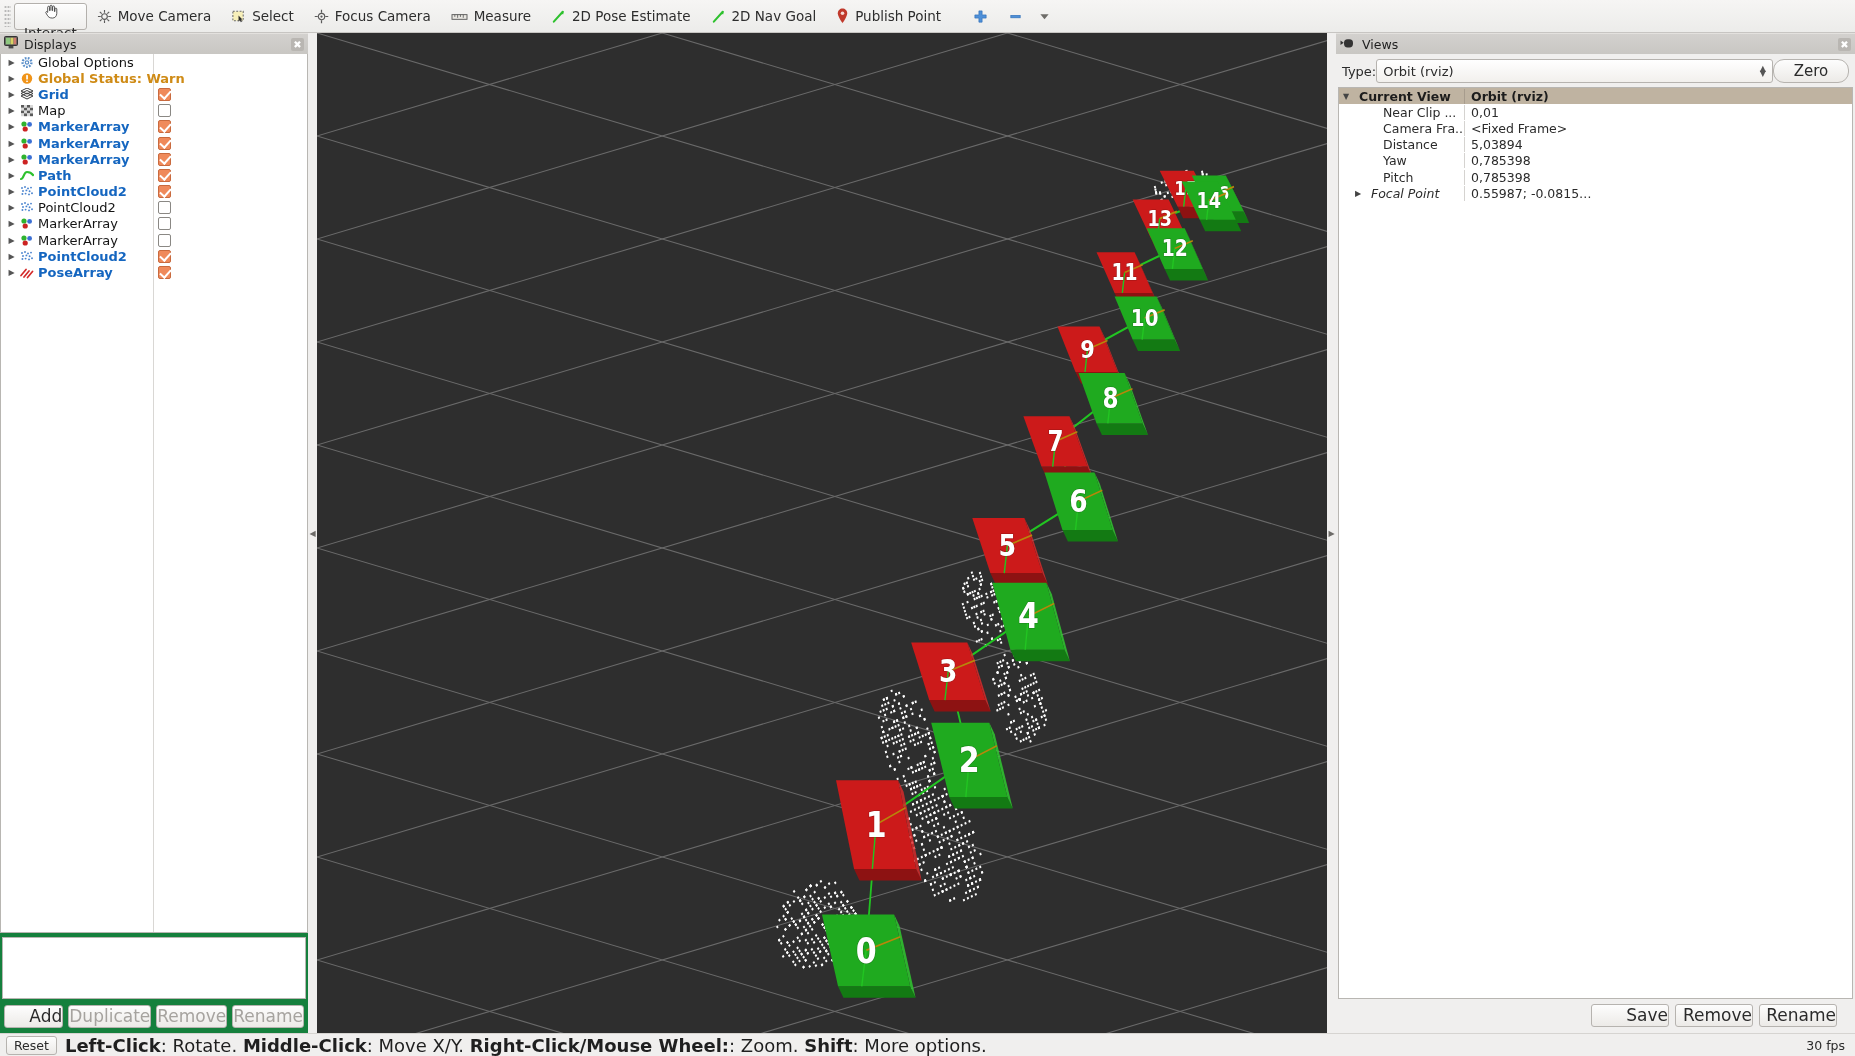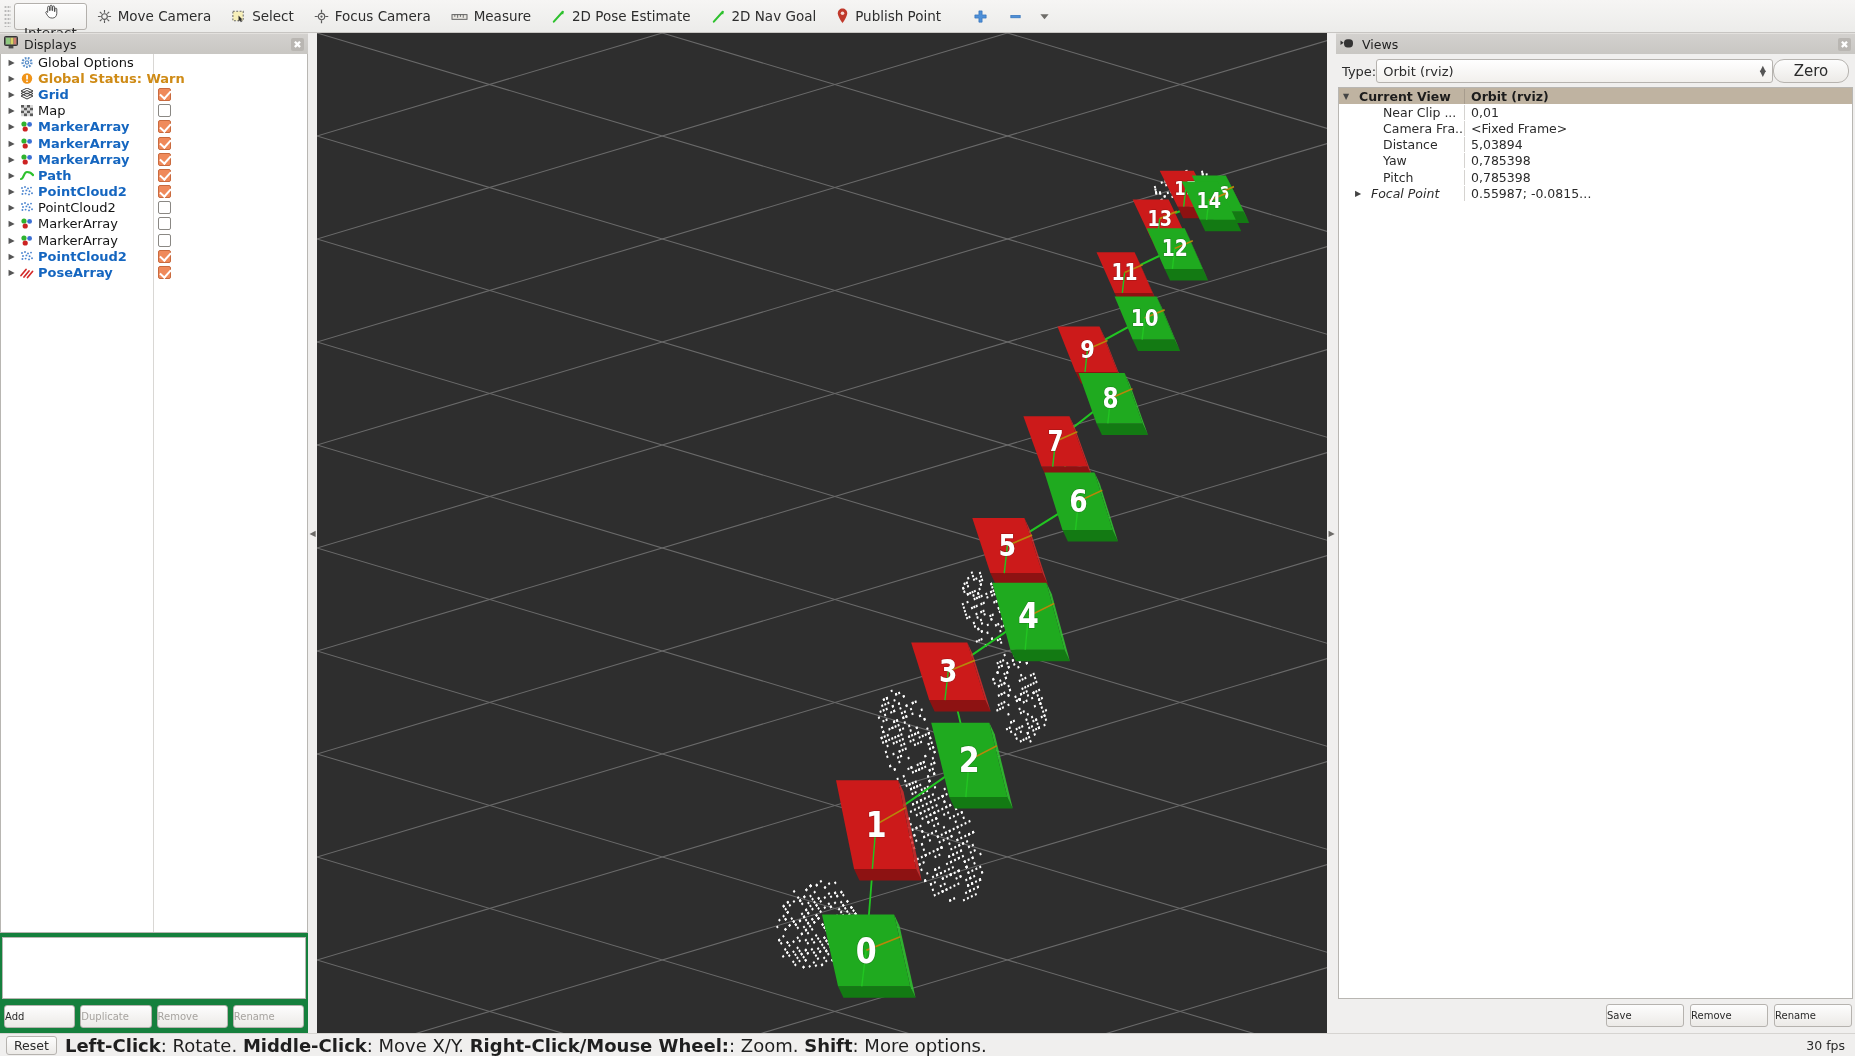--- a/index.html
+++ b/index.html
@@ -81,21 +81,21 @@
     transform: rotate(42deg);
   }
   #displays-desc {
     height: 62px; min-height: 62px; margin: 4px 2px 3px 2px;
     background: #fff; border: 1px solid #b8b6b2;
   }
   #displays-buttons { display: flex; gap: 5px; padding: 3px 4px 5px 4px; }
   .btn {
     flex: 1; height: 23px; border: 1px solid #b6b3af; border-radius: 3px;
     background: linear-gradient(#fdfdfd,#eceae7);
-    font-size: 10px; color: #2b2b2b; cursor: default; text-align: left; line-height: 21px;
+    font-size: 17px; color: #2b2b2b; cursor: default; text-align: right; line-height: 21px;
   }
   .btn.disabled { color: #a6a39f; }
 
   
   .splitter {
     width: 9px; min-width: 9px; background: #f0efee;
     display: flex; align-items: center; justify-content: center;
     font-size: 8px; color: #6d6b68;
   }
 
@@ -127,21 +127,21 @@
   .vrow { display: flex; height: 16.2px; align-items: center; font-size: 12.5px; }
   .vrow.header { background: #bfb3a1; font-weight: bold; color: #1c1c1c; }
   .vkey { width: 125px; min-width: 125px; display: flex; align-items: center;
           padding-left: 4px; white-space: nowrap; overflow: hidden; }
   .vkey .varrow { width: 14px; font-size: 8px; color: #444; flex: none; }
   .vkey .vtext { padding-left: 2px; }
   .vval { flex: 1; border-left: 1px solid #d5d3d0; padding-left: 6px;
           white-space: nowrap; overflow: hidden; }
   .vrow.header .vval { border-left: 1px solid #a79c8d; }
   .indent-1 .vtext { padding-left: 26px; }
-  #views-buttons { display: flex; gap: 6px; justify-content: flex-end; padding: 5px 3px 6px 6px; }
+  #views-buttons { display: flex; gap: 6px; justify-content: flex-end; padding: 5px 18px 6px 6px; }
   #views-buttons .btn { flex: none; width: 78px; }
 
   
   #statusbar {
     height: 15px; min-height: 23px; display: flex; align-items: center;
     background: #f0efee; border-top: 1px solid #d6d4d1; padding: 0 6px; gap: 8px;
   }
   .reset-btn { height: 19px; padding: 0 7px; border: 1px solid #b6b3af; border-radius: 3px;
                background: linear-gradient(#fdfdfd,#eceae7); font-size: 12.5px; line-height: 17px; }
   #status-text { font-size: 18px; color: #1f1f1f; }

